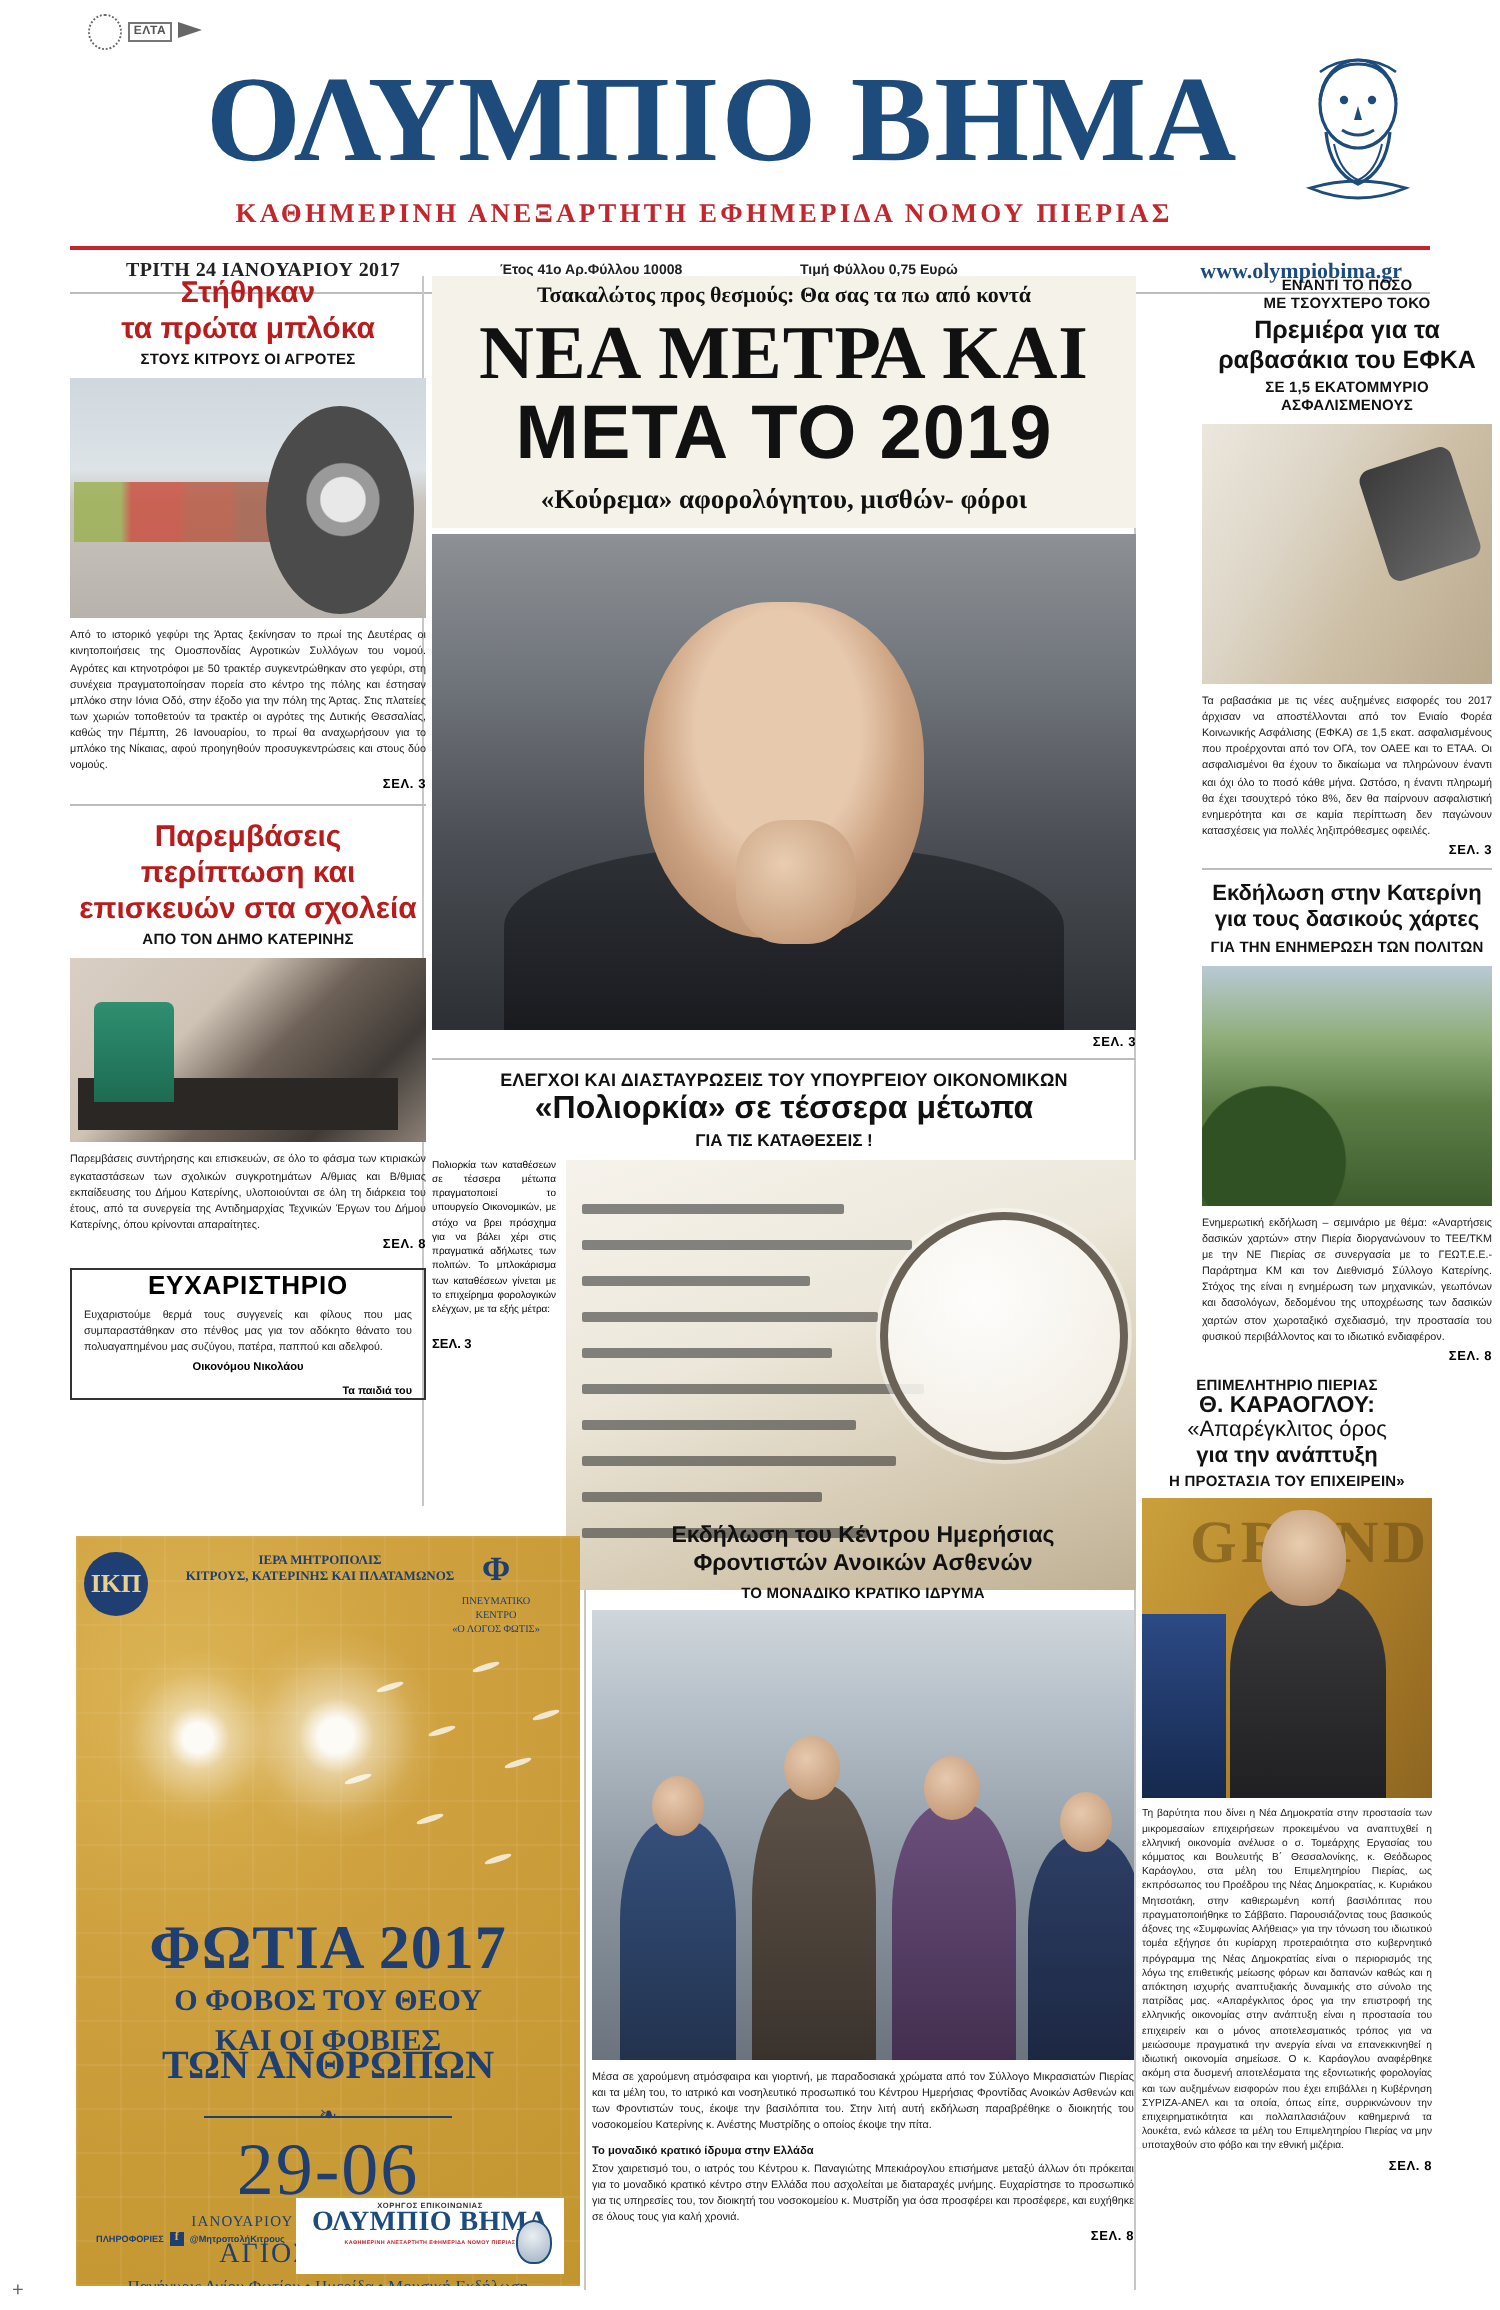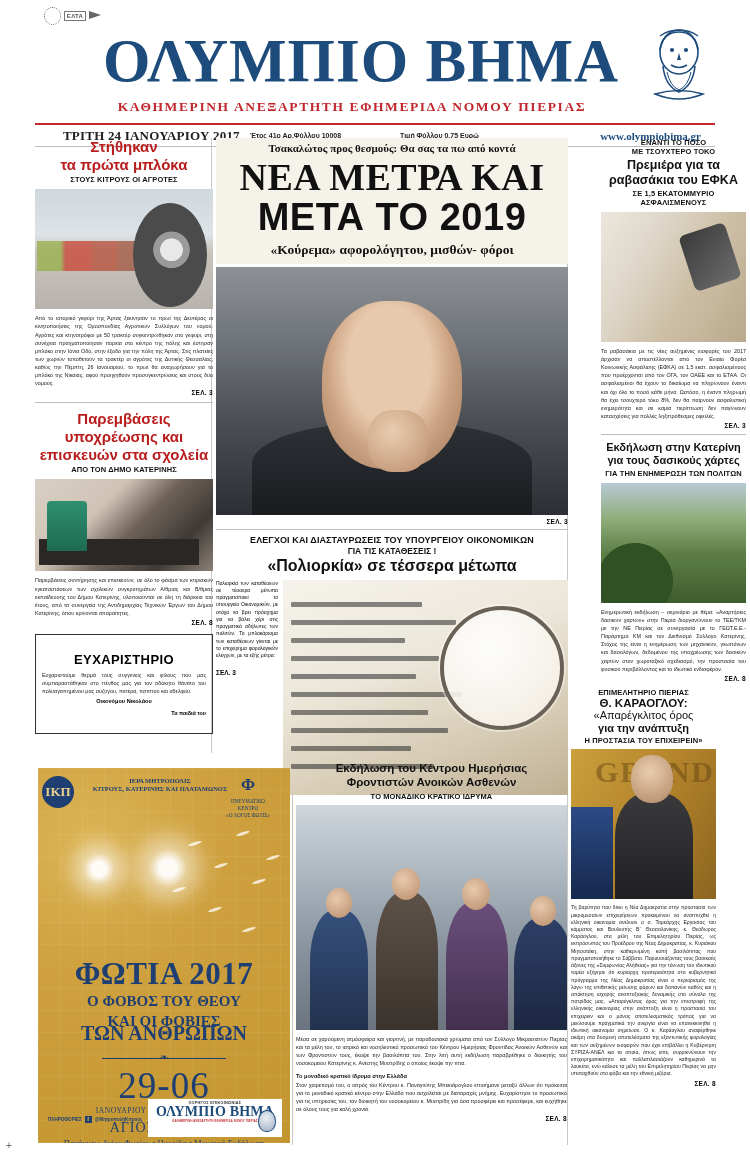--- a/index.html
+++ b/index.html
@@ -48,21 +48,21 @@
     margin-top:8px;
     padding-right:46px;
   }
   .mh-rule { height:2px; background:#c1272d; margin:8px 0 0 0; width:680px; }
   .mh-info {
     display:flex; align-items:center;
     height:22px; font-size:8px; color:#222;
     border-bottom:1px solid #bdbdbd;
     font-family:"Liberation Serif", serif;
   }
-  .mh-date { font-weight:bold; font-size:13px; padding-left:28px; width:215px; letter-spacing:.2px; }
+  .mh-date { font-weight:bold; font-size:10px; padding-left:28px; width:215px; letter-spacing:.2px; }
   .mh-issue { font-family:"Liberation Sans",sans-serif; font-weight:bold; font-size:7px; width:150px; }
   .mh-price { font-family:"Liberation Sans",sans-serif; font-weight:bold; font-size:7px; width:130px; }
   .mh-web { font-family:"Liberation Serif", serif; font-weight:bold; font-size:11px; color:#1d4c7c; text-align:right; flex:1; padding-right:14px;}
 
   
   .col-left   { position:absolute; left:35px;  top:138px; width:178px; }
   .col-center { position:absolute; left:216px; top:138px; width:352px; }
   .col-right  { position:absolute; left:601px; top:138px; width:145px; }
 
   .vrule { position:absolute; width:1px; background:#c8c8c8; }
@@ -188,21 +188,21 @@
   .ph-speaker .mhead {
     position:absolute; left:60px; bottom:96px; width:42px; height:48px; border-radius:46%;
     background:radial-gradient(circle at 45% 35%, #e9cdb0, #b08763);
   }
   .ph-speaker .banner {
     position:absolute; left:0; bottom:0; width:42px; height:92px;
     background:linear-gradient(#2c4a86,#16294d);
   }
 
   
-  .box { border:1px solid #333; padding:17px 6px; }
+  .box { border:1px solid #333; padding:0 6px; }
   .box-title { text-align:center; font-size:13px; font-weight:bold; letter-spacing:.4px; margin-bottom:4px;}
 
   
   .ad {
     position:absolute; left:38px; top:768px; width:252px; height:375px;
     background:
       repeating-linear-gradient(90deg, rgba(255,255,255,.06) 0 1px, transparent 1px 22px),
       repeating-linear-gradient(0deg, rgba(255,255,255,.06) 0 1px, transparent 1px 22px),
       radial-gradient(circle at 20% 20%, #dcb455 0%, #cfa13f 35%, #c2952f 100%);
     overflow:hidden;
@@ -332,21 +332,21 @@
       <div class="hl-kicker" style="margin:2px 0 5px;">ΣΤΟΥΣ ΚΙΤΡΟΥΣ ΟΙ ΑΓΡΟΤΕΣ</div>
       <div class="photo ph-tractor"></div>
       <div class="body-text" style="margin-top:5px;">Από το ιστορικό γεφύρι της Άρτας ξεκίνησαν το πρωί της Δευτέρας οι κινητοποιήσεις της Ομοσπονδίας Αγροτικών Συλλόγων του νομού. Αγρότες και κτηνοτρόφοι με 50 τρακτέρ συγκεντρώθηκαν στο γεφύρι, στη συνέχεια πραγματοποίησαν πορεία στο κέντρο της πόλης και έστησαν μπλόκο στην Ιόνια Οδό, στην έξοδο για την πόλη της Άρτας. Στις πλατείες των χωριών τοποθετούν τα τρακτέρ οι αγρότες της Δυτικής Θεσσαλίας, καθώς την Πέμπτη, 26 Ιανουαρίου, το πρωί θα αναχωρήσουν για το μπλόκο της Νίκαιας, αφού προηγηθούν προσυγκεντρώσεις και στους δύο νομούς.</div>
       <span class="selida">ΣΕΛ. 3</span>
     </div>
 
     <div style="height:1px;background:#bdbdbd;margin:6px 0 7px;"></div>
 
     <div>
       <div class="hl-mid">Παρεμβάσεις</div>
-      <div class="hl-mid">υποχρέωσης και</div>
+      <div class="hl-mid">περίπτωση και</div>
       <div class="hl-mid">επισκευών στα σχολεία</div>
       <div class="hl-kicker" style="margin:2px 0 5px;">ΑΠΟ ΤΟΝ ΔΗΜΟ ΚΑΤΕΡΙΝΗΣ</div>
       <div class="photo ph-school"></div>
       <div class="body-text" style="margin-top:5px;">Παρεμβάσεις συντήρησης και επισκευών, σε όλο το φάσμα των κτιριακών εγκαταστάσεων των σχολικών συγκροτημάτων Α/θμιας και Β/θμιας εκπαίδευσης του Δήμου Κατερίνης, υλοποιούνται σε όλη τη διάρκεια του έτους, από τα συνεργεία της Αντιδημαρχίας Τεχνικών Έργων του Δήμου Κατερίνης, όπου κρίνονται απαραίτητες.</div>
       <span class="selida">ΣΕΛ. 8</span>
     </div>
 
     <div class="box" style="margin-top:8px;">
       <div class="box-title">ΕΥΧΑΡΙΣΤΗΡΙΟ</div>
       <div class="body-text">Ευχαριστούμε θερμά τους συγγενείς και φίλους που μας συμπαραστάθηκαν στο πένθος μας για τον αδόκητο θάνατο του πολυαγαπημένου μας συζύγου, πατέρα, παππού και αδελφού.</div>
@@ -368,22 +368,22 @@
       <div class="suit"></div>
       <div class="face"></div>
       <div class="hand"></div>
     </div>
     <span class="selida" style="margin-top:3px;">ΣΕΛ. 3</span>
 
     <div style="height:1px;background:#bdbdbd;margin:4px 0 5px;"></div>
 
     <div>
       <div style="font-size:9px;font-weight:bold;text-align:center;letter-spacing:.1px;color:#111;">ΕΛΕΓΧΟΙ ΚΑΙ ΔΙΑΣΤΑΥΡΩΣΕΙΣ ΤΟΥ ΥΠΟΥΡΓΕΙΟΥ ΟΙΚΟΝΟΜΙΚΩΝ</div>
+      <div style="font-size:16px;font-weight:bold;text-align:center;color:#111;margin-top:1px;">«Πολιορκία» σε τέσσερα μέτωπα</div>
       <div style="font-size:8.5px;font-weight:bold;text-align:center;color:#111;margin-top:1px;">ΓΙΑ ΤΙΣ ΚΑΤΑΘΕΣΕΙΣ !</div>
-      <div style="font-size:16px;font-weight:bold;text-align:center;color:#111;margin-top:1px;">«Πολιορκία» σε τέσσερα μέτωπα</div>
 
       <div style="display:flex;gap:5px;margin-top:5px;">
         <div style="width:62px;">
           <div class="mini-col">Πολιορκία των καταθέσεων σε τέσσερα μέτωπα πραγματοποιεί το υπουργείο Οικονομικών, με στόχο να βρει πρόσχημα για να βάλει χέρι στις πραγματικά αδήλωτες των πολιτών. Το μπλοκάρισμα των καταθέσεων γίνεται με το επιχείρημα φορολογικών ελέγχων, με τα εξής μέτρα:</div>
           <div style="font-weight:bold;font-size:6.5px;margin-top:10px;">ΣΕΛ. 3</div>
         </div>
         <div class="photo ph-docs" style="flex:1;">
           <div class="docline" style="top:22px;width:46%;"></div>
           <div class="docline" style="top:40px;width:58%;"></div>
           <div class="docline" style="top:58px;width:40%;"></div>

